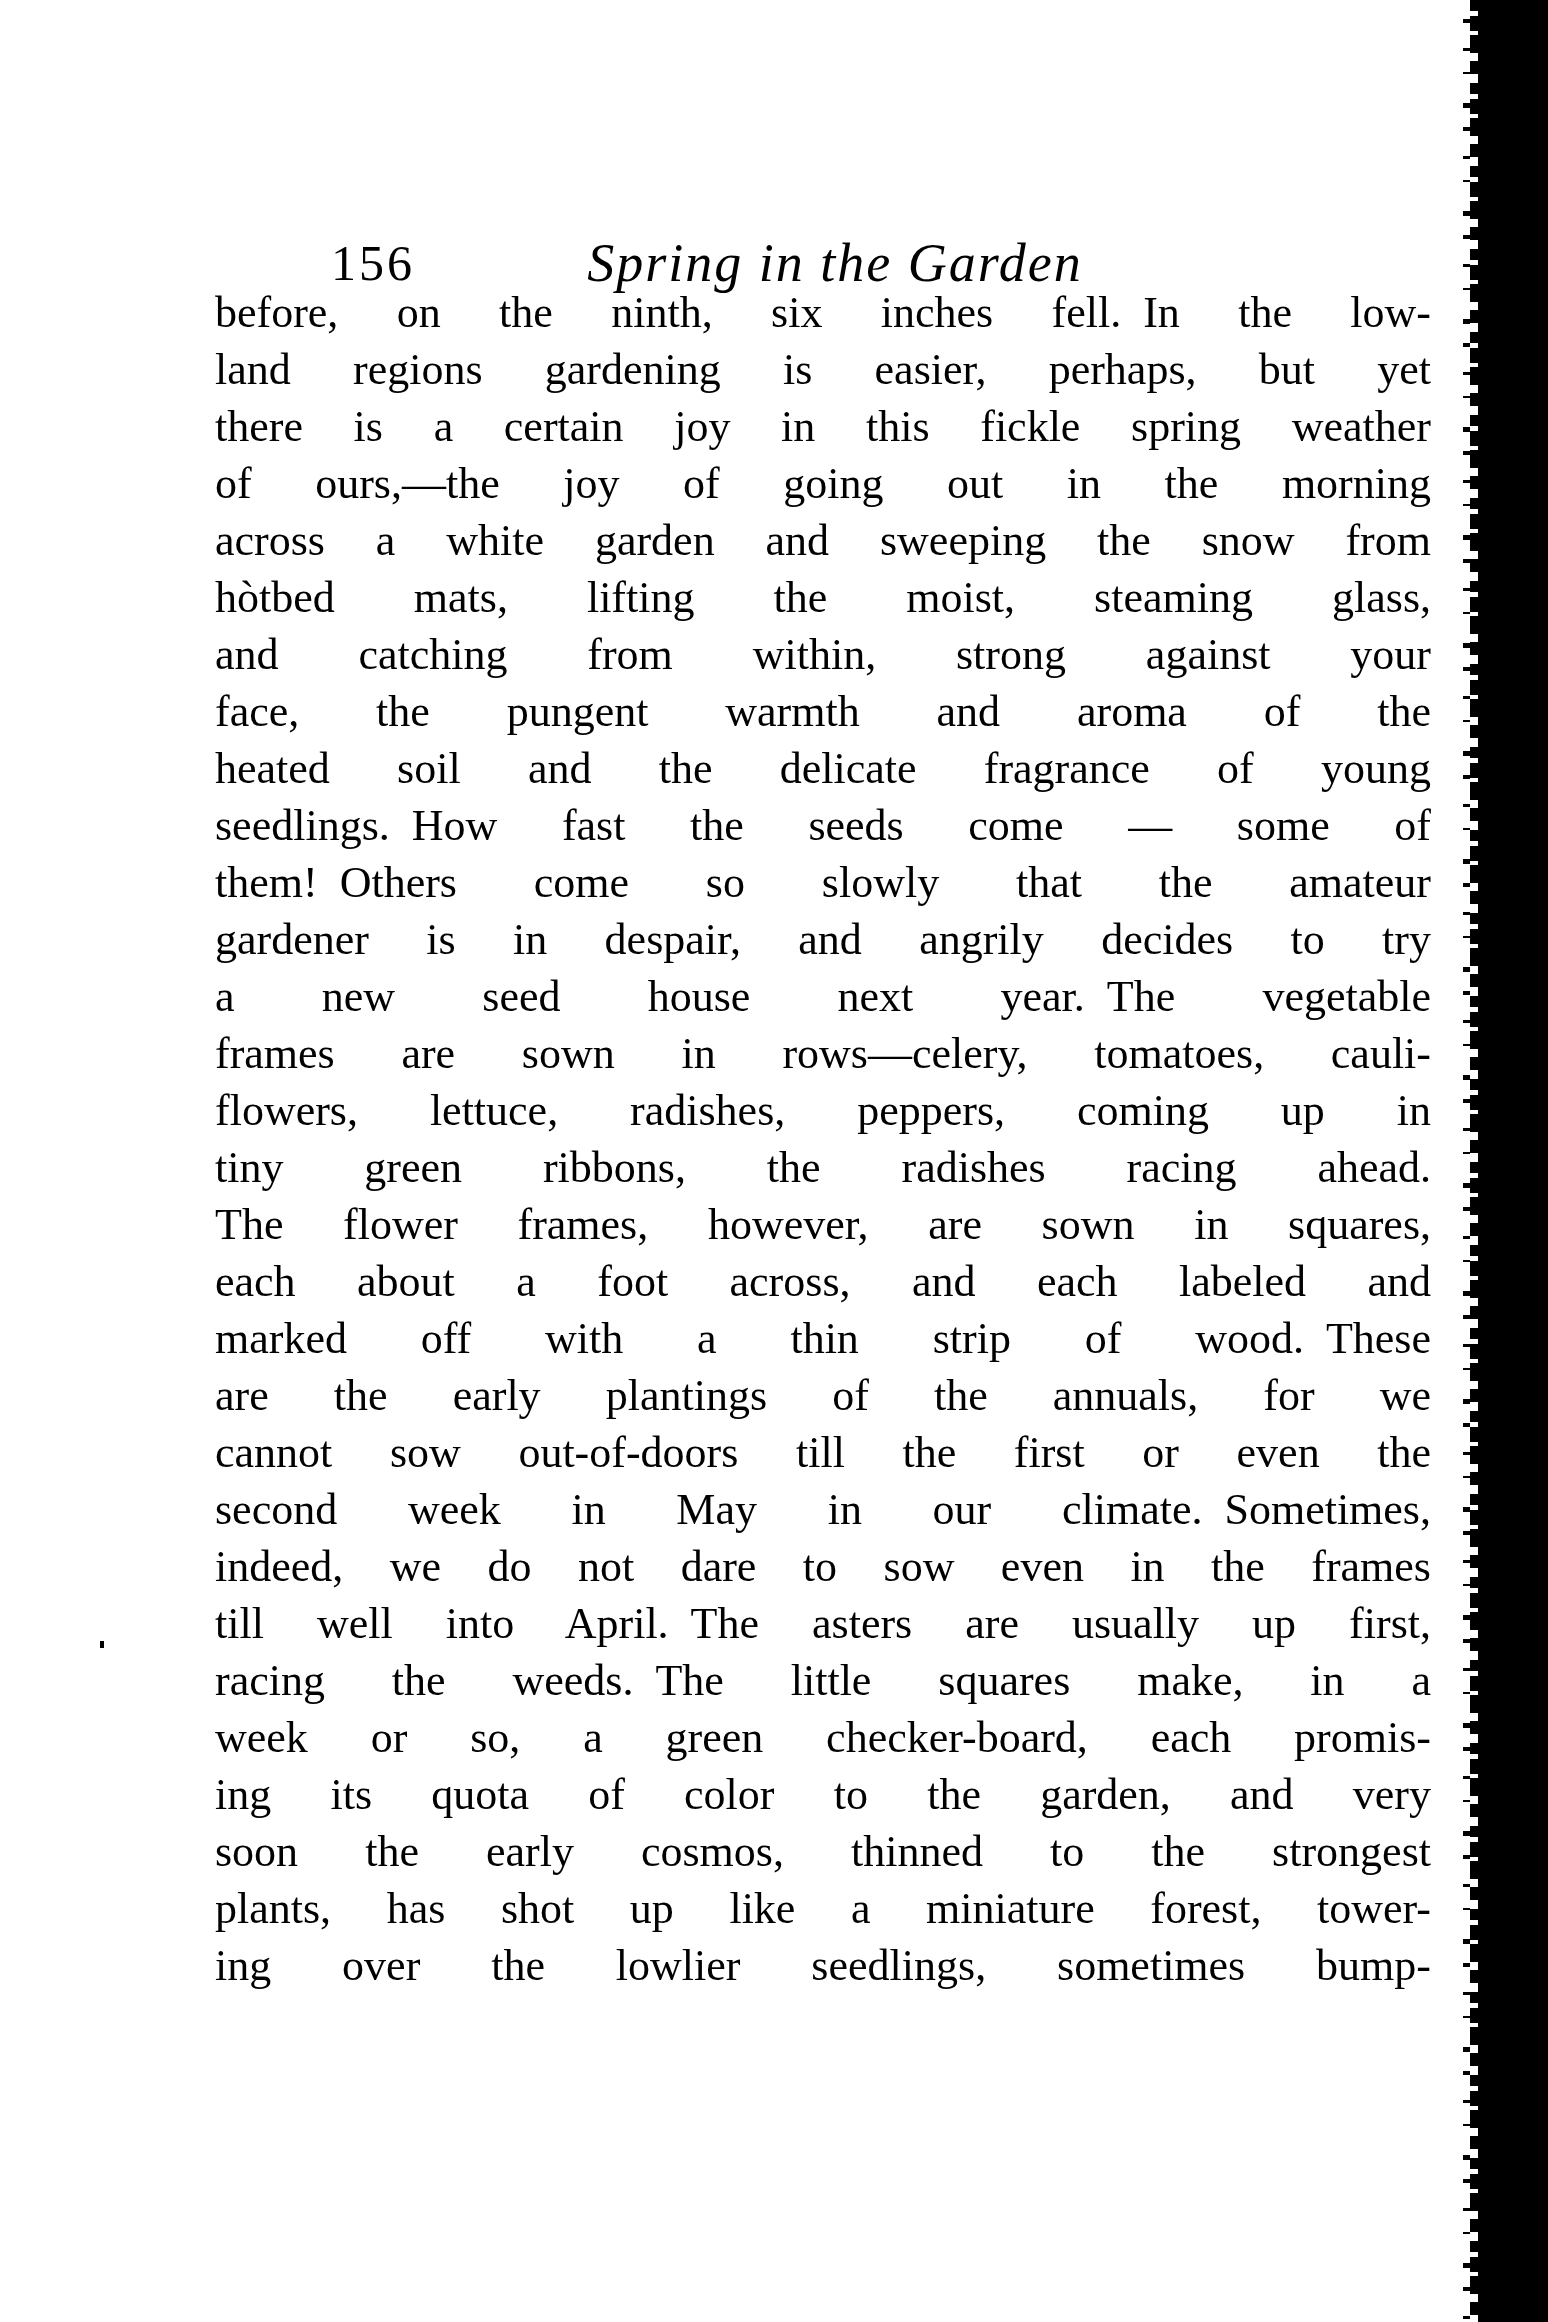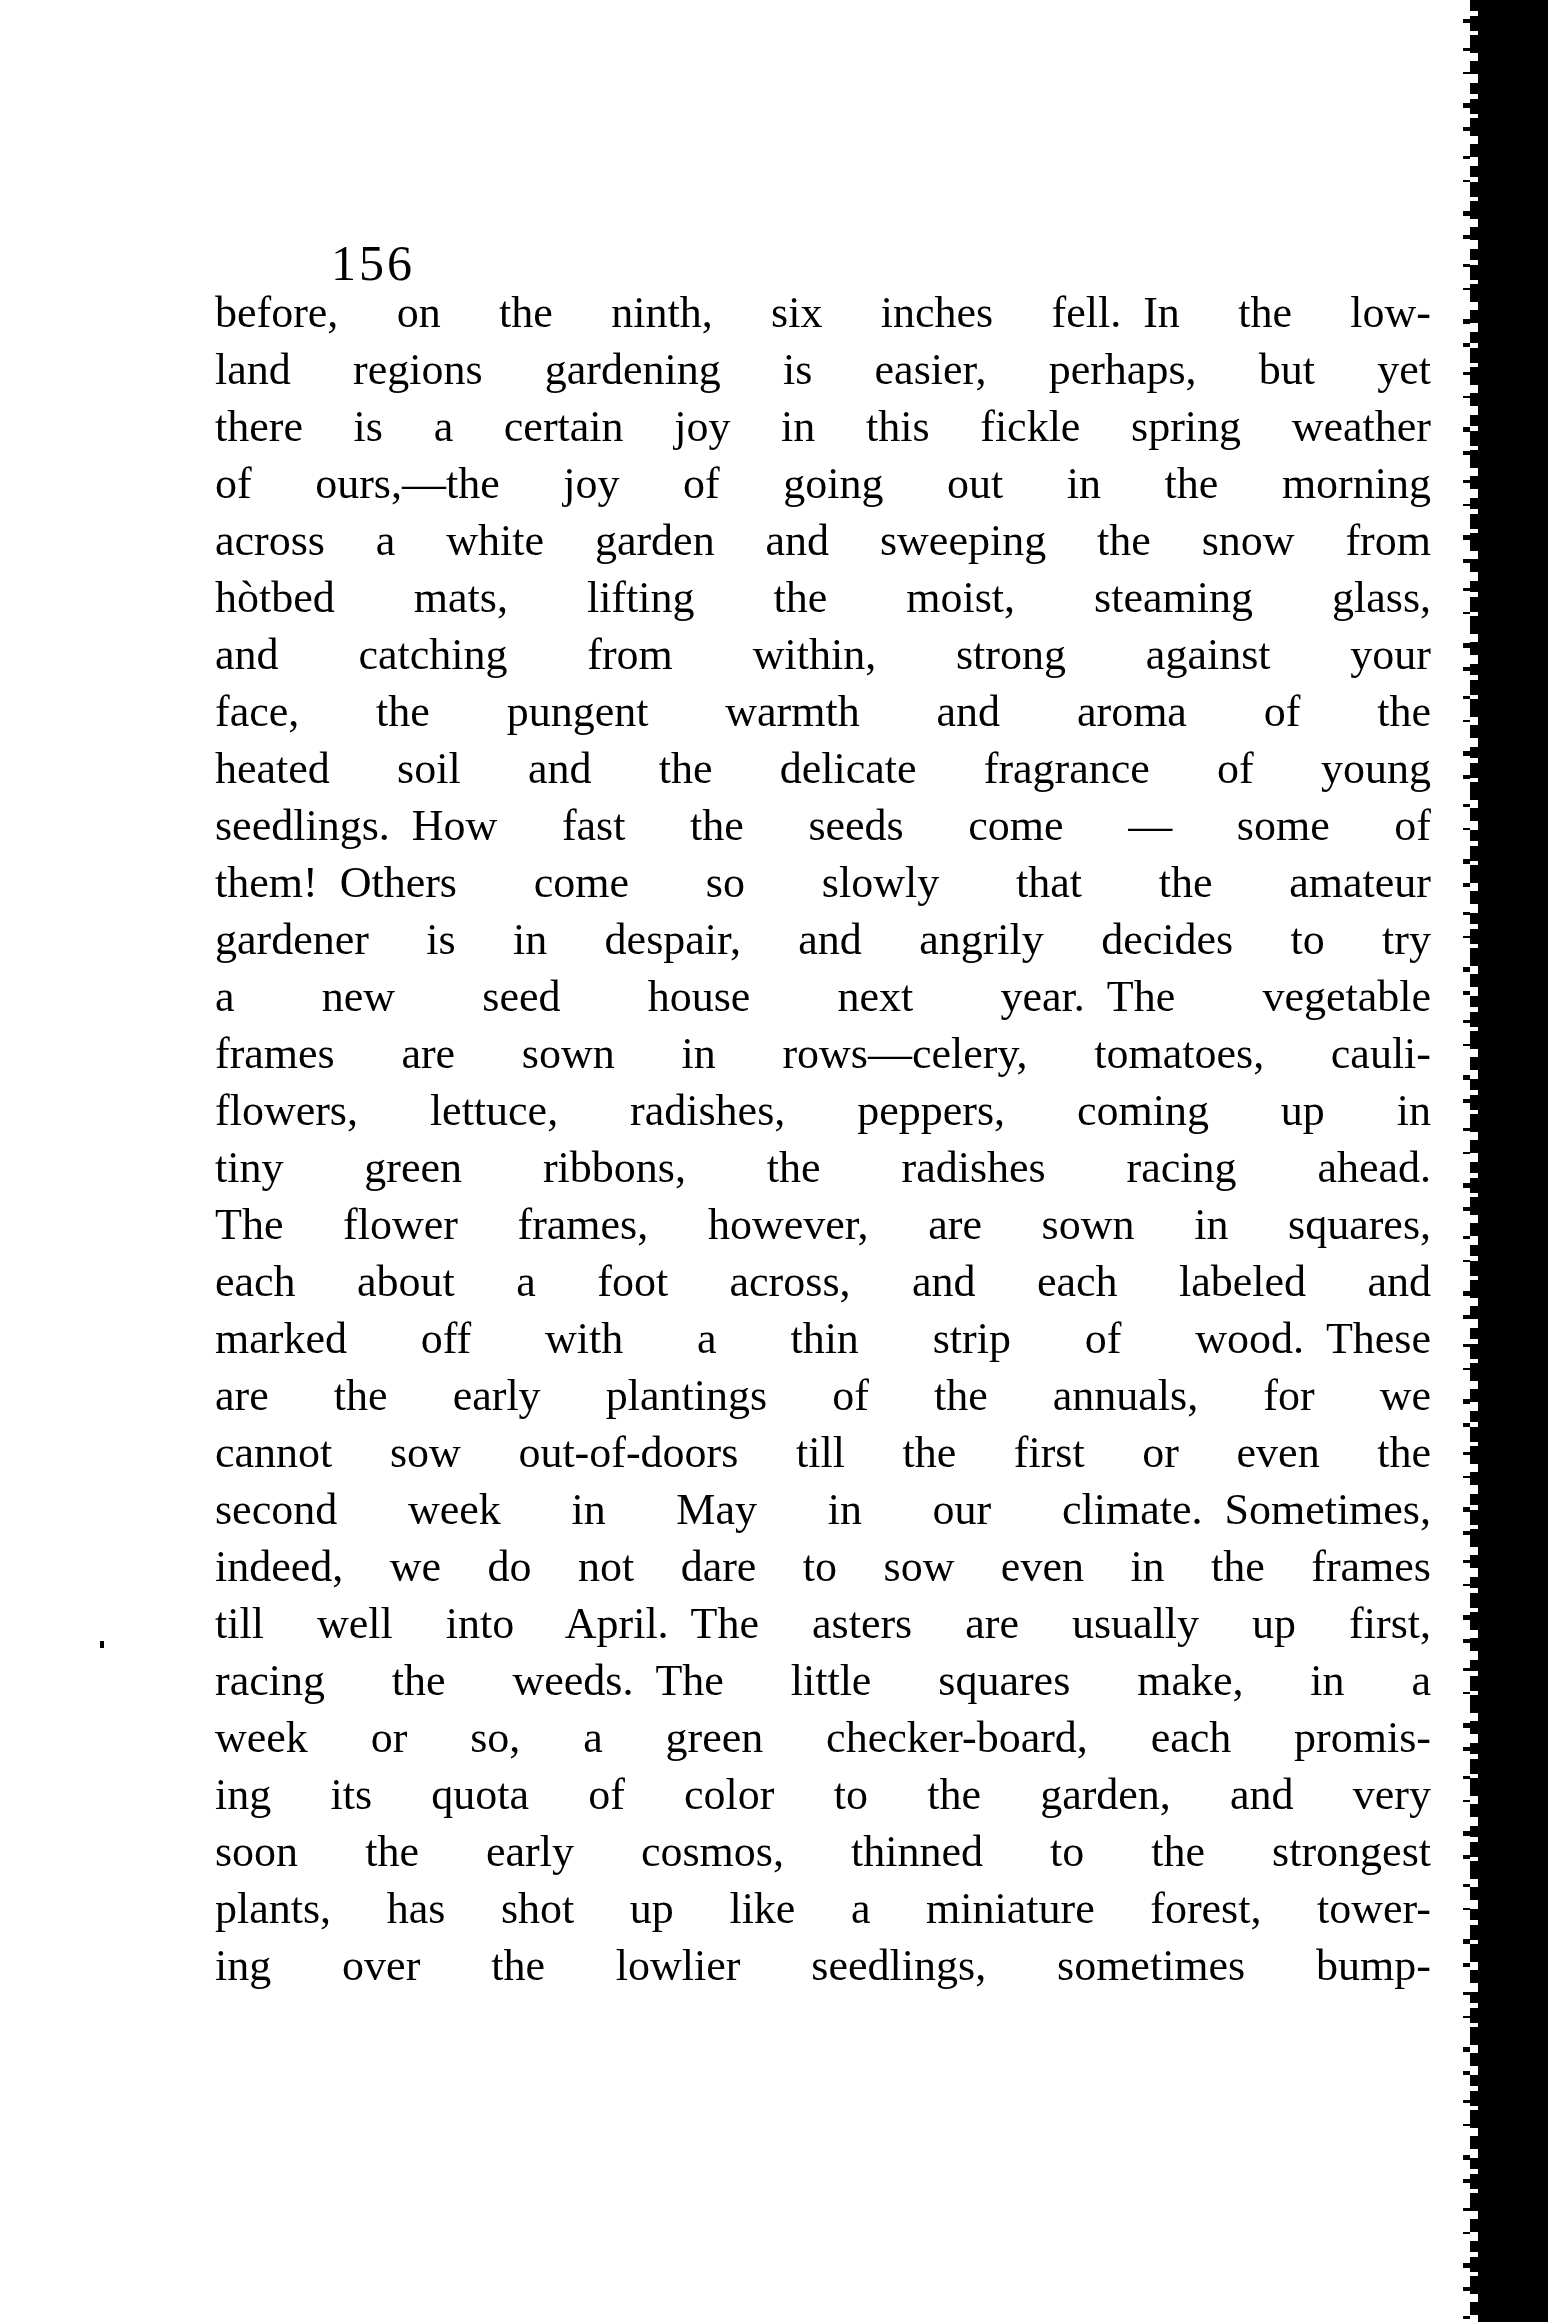--- a/index.html
+++ b/index.html
@@ -107,20 +107,21 @@
     );
   }
 </style>
 </head>
 <body>
 
 <div class="page">
 
   <div class="header">
     <span class="page-number">156</span>
+    <span class="running-title">Spring in the Garden</span>
   </div>
 
   <div class="body-text">before, on the ninth, six inches fell. In the low-
 land regions gardening is easier, perhaps, but yet
 there is a certain joy in this fickle spring weather
 of ours,—the joy of going out in the morning
 across a white garden and sweeping the snow from
 hòtbed mats, lifting the moist, steaming glass,
 and catching from within, strong against your
 face, the pungent warmth and aroma of the

